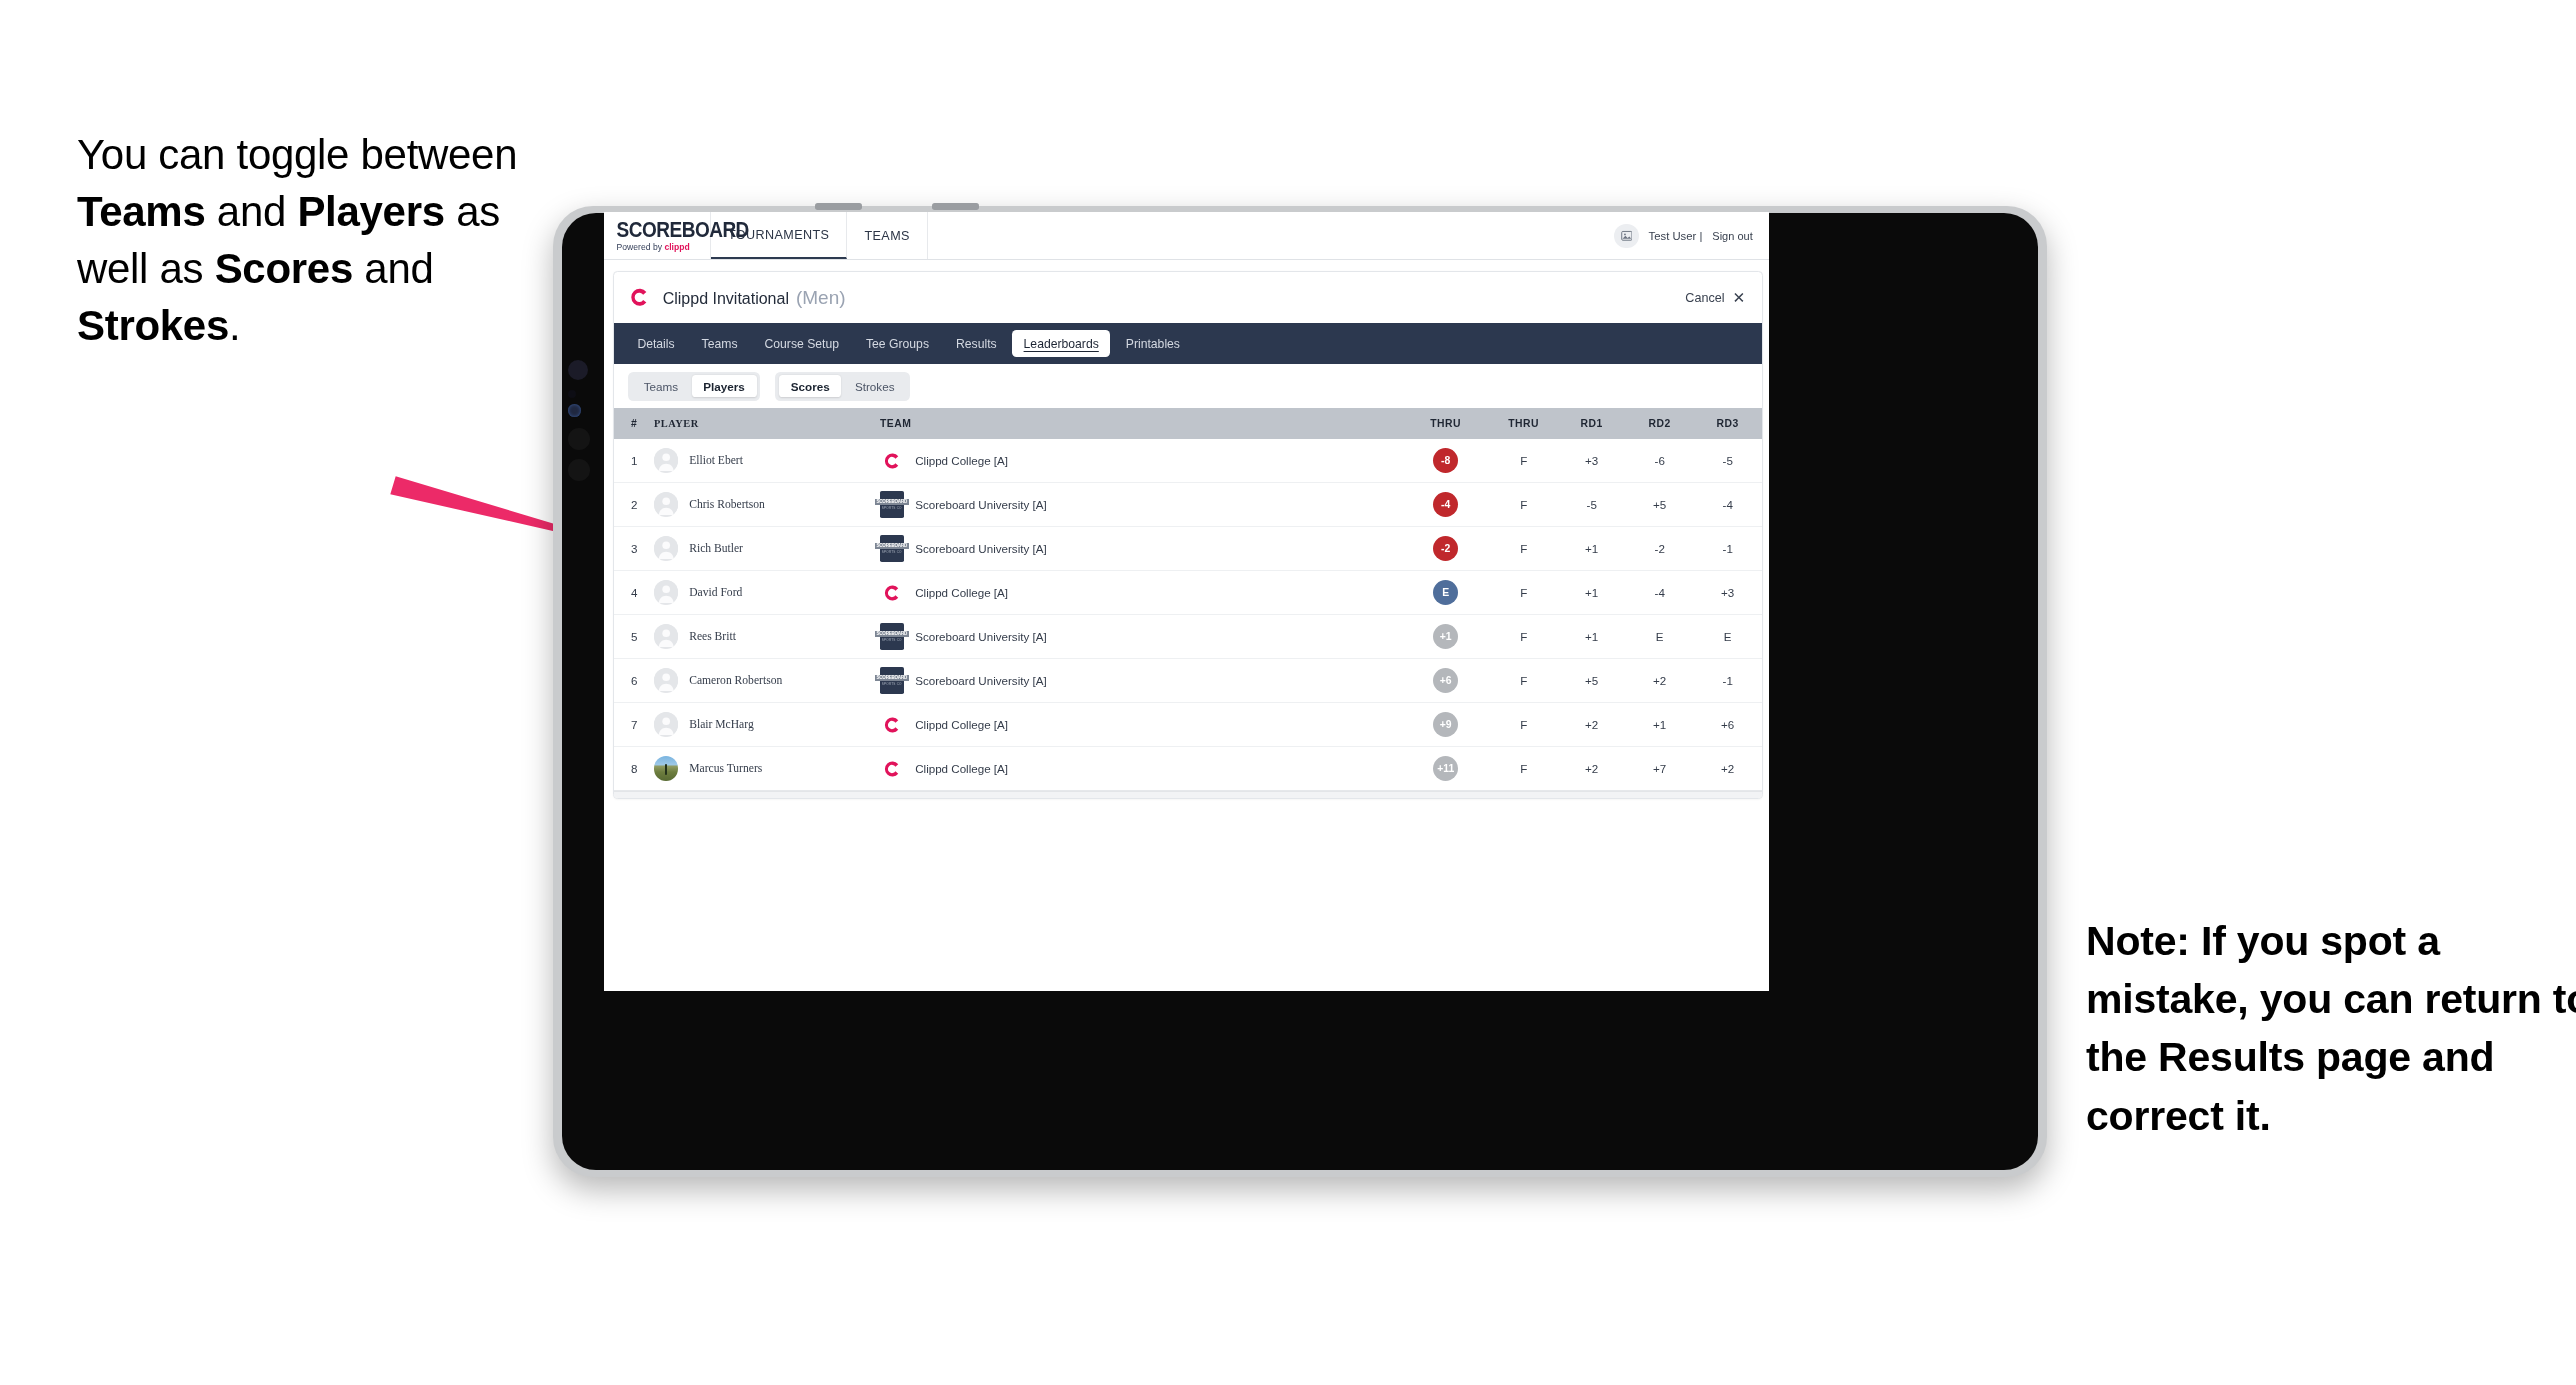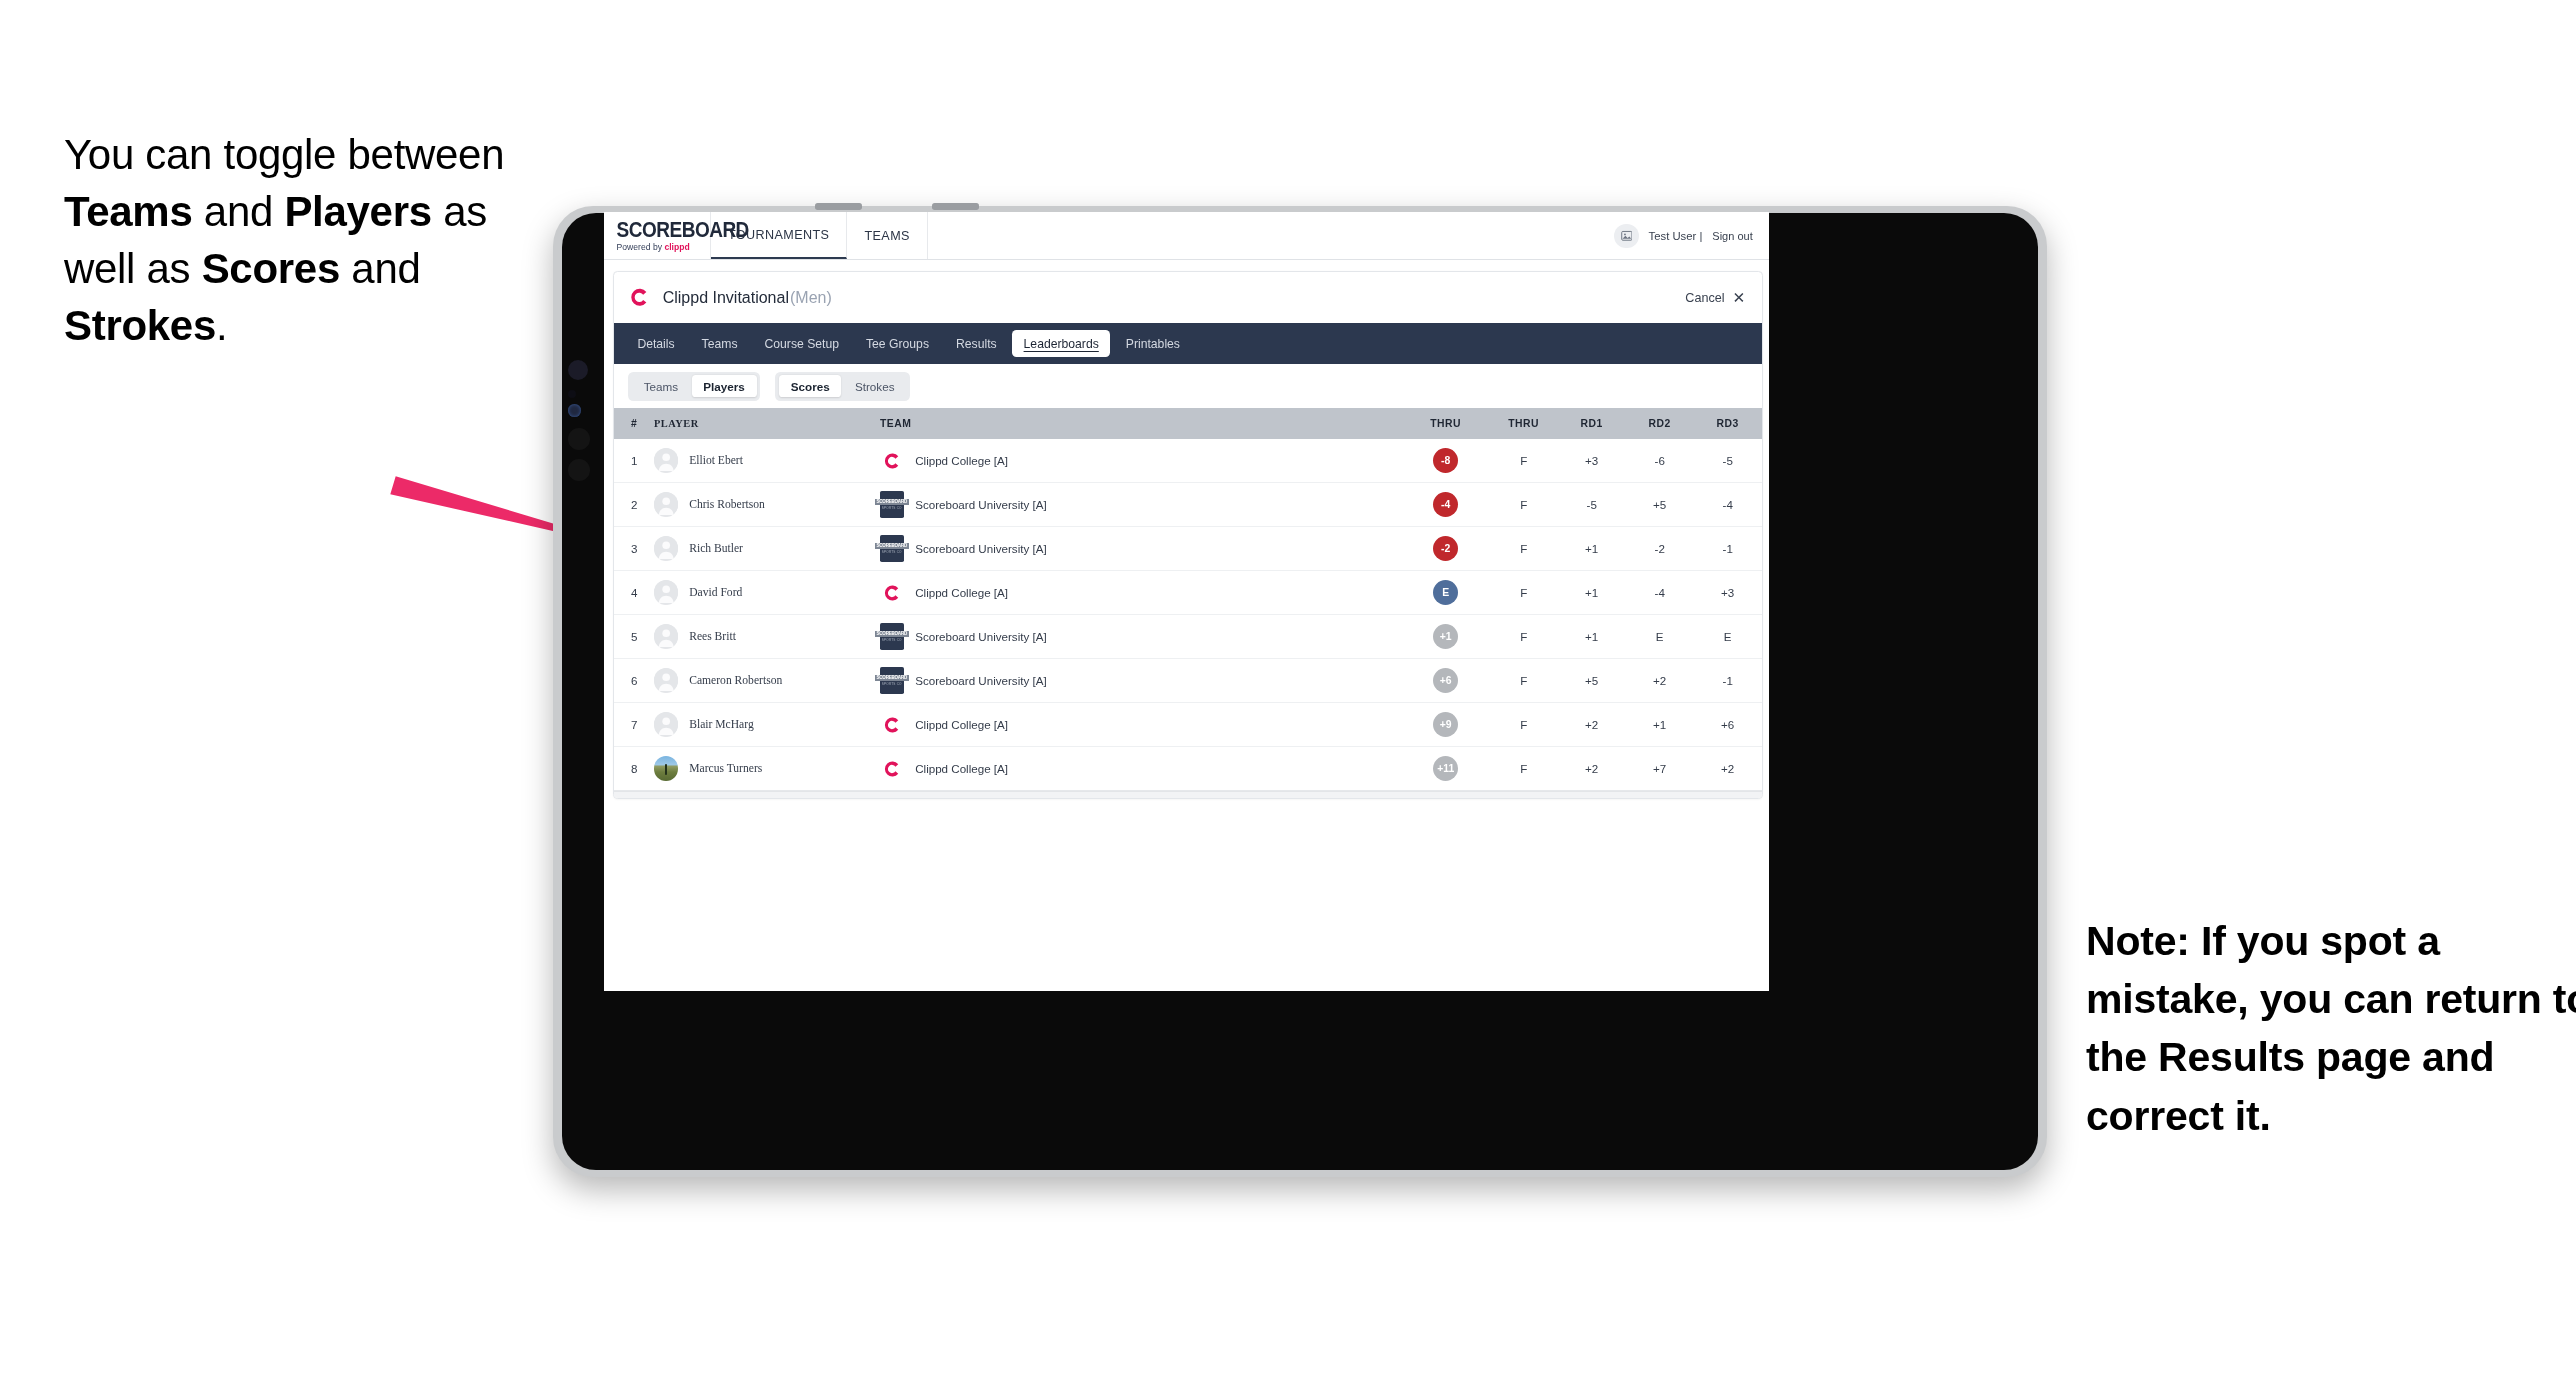--- a/index.html
+++ b/index.html
@@ -4,21 +4,21 @@
 <style>
   html,body{margin:0;padding:0;}
   body{
     width:2576px;height:1386px;background:#ffffff;
     font-family:"Liberation Sans", sans-serif;
     overflow:hidden;position:relative;
   }
 
   
   .anno{position:absolute;color:#000;line-height:1.36;}
-  #anno-left{left:64px;top:126px;width:470px;font-size:42px;font-weight:400;letter-spacing:-0.3px;}
+  #anno-left{left:77px;top:126px;width:470px;font-size:42px;font-weight:400;letter-spacing:-0.3px;}
   #anno-left b{font-weight:700;}
   #anno-right{left:2086px;top:912px;width:506px;font-size:41px;font-weight:700;line-height:1.42;letter-spacing:-0.2px;}
 
   
   #arrow{position:absolute;left:388px;top:460px;width:307px;height:117px;}
 
   
   #tablet{
     position:absolute;left:553px;top:206px;width:1494px;height:971px;
     background:#c9cbcd;border-radius:40px;
@@ -56,21 +56,21 @@
   .avatar-chip{width:24.4px;height:24.4px;border-radius:50%;background:#eceef1;display:flex;align-items:center;justify-content:center;}
   .avatar-chip svg{width:11.7px;height:11.7px;}
   .user-text{font-size:11.3px;color:#39414f;}
   .signout{font-size:11px;color:#39414f;}
 
   
   .card{margin:10.8px 6.3px 0 9px;background:#fff;border:0.9px solid #e3e6ea;border-radius:4.5px;overflow:hidden;box-shadow:0 0.9px 1.8px rgba(0,0,0,.04);}
   .card-head{height:51px;display:flex;align-items:center;padding:0 16.3px 0 14.4px;}
   .logo-c{width:22.6px;height:22.6px;margin-right:11.7px;flex:none;}
   .card-title{font-size:16px;color:#242c3a;}
-  .card-title .gender{color:#9aa3b2;font-size:16px;margin-left:1px;}
+  .card-title .gender{color:#9aa3b2;font-size:19px;margin-left:7px;}
   .card-head-spacer{flex:1;}
   .cancel{font-size:12.6px;color:#39414f;display:flex;align-items:center;gap:8.1px;}
   .cancel .x{font-size:15.3px;line-height:1;}
 
   
   .navstrip{height:41px;background:#2c384f;display:flex;align-items:center;padding-left:11.7px;gap:3.6px;}
   .navtab{font-size:12.2px;color:#d4d9e2;padding:6.3px 11.7px;border-radius:4.5px;white-space:nowrap;}
   .navtab.active{background:#fff;color:#1d2534;text-decoration:underline;text-underline-offset:2.7px;font-weight:400;}
 
   

